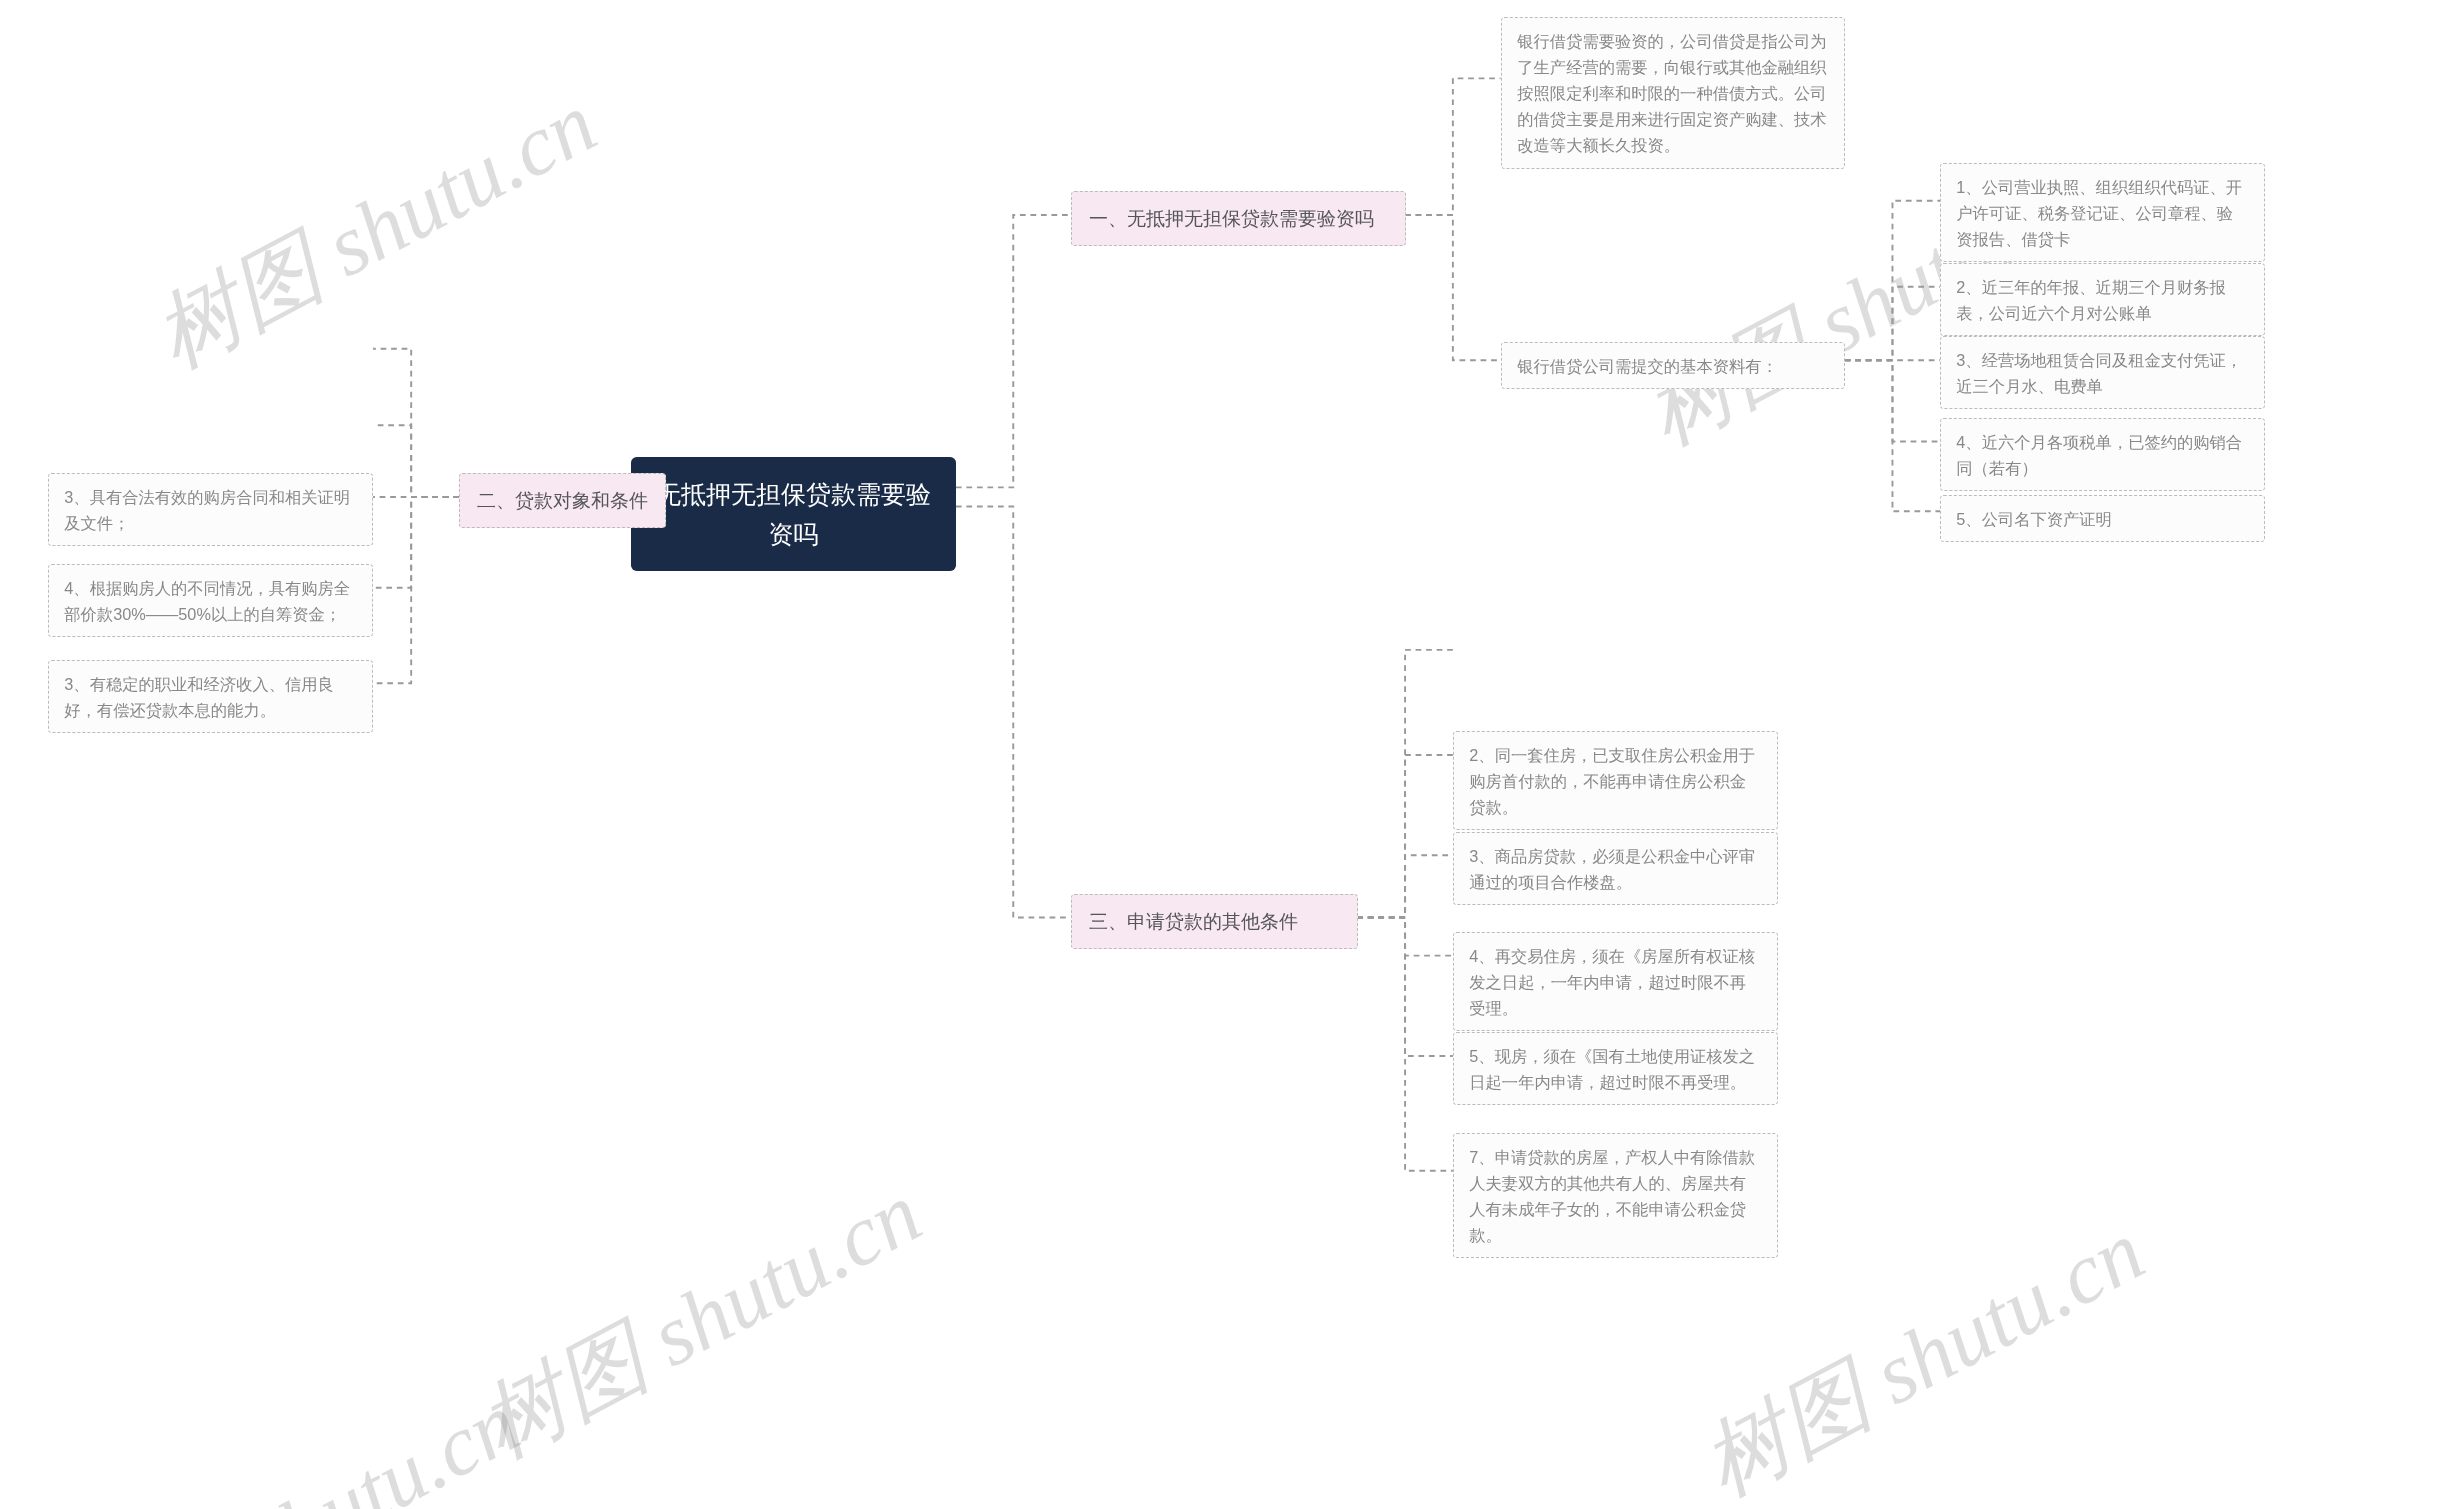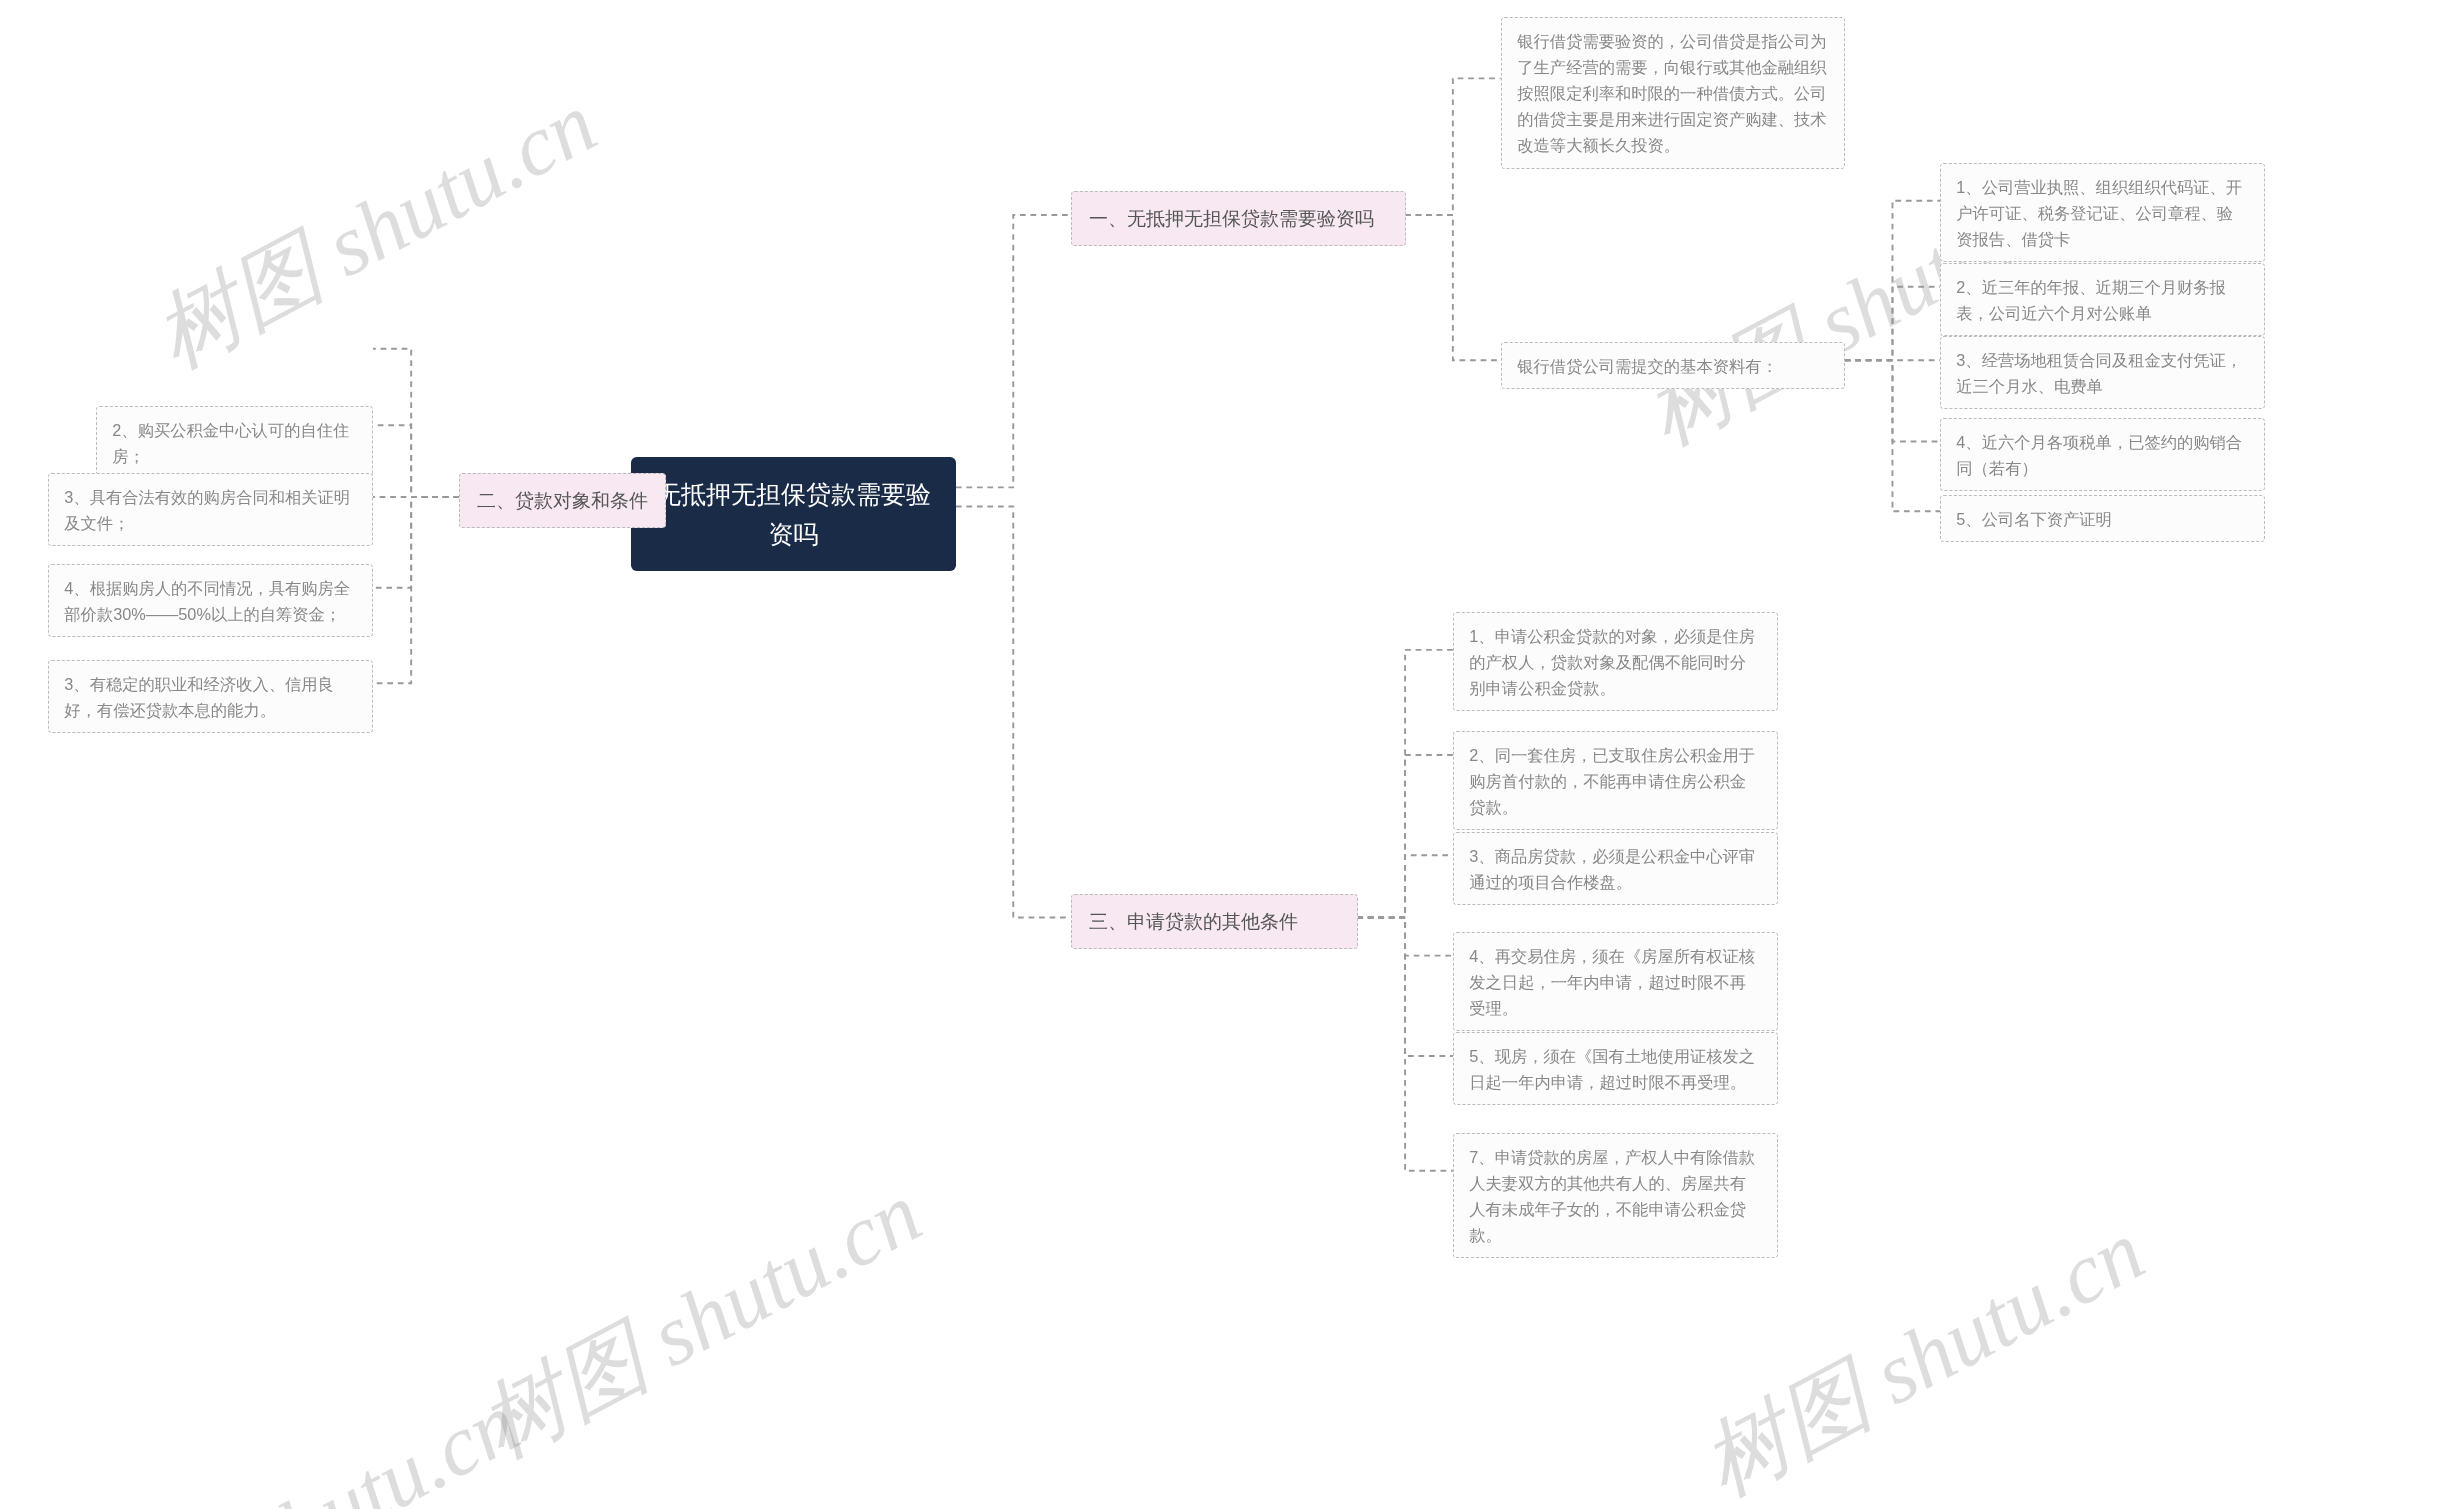--- a/index.html
+++ b/index.html
@@ -140,45 +140,39 @@
   <div class="node leaf" style="left:1940px; top:418px;">
     <span>4、近六个月各项税单，已签约的购销合同（若有）</span>
   </div>
   <div class="node leaf" style="left:1940px; top:495px;">
     <span>5、公司名下资产证明</span>
   </div>
 
   <div class="node branch" style="left:1071px; top:894px; width:287px;">
     <span>三、申请贷款的其他条件</span>
   </div>
-  <div class="node leaf" style="left:1453px; top:612px;">
-    <span>1、申请公积金贷款的对象，必须是住房的产权人，贷款对象及配偶不能同时分别申请公积金贷款。</span>
-  </div>
   <div class="node leaf" style="left:1453px; top:731px;">
     <span>2、同一套住房，已支取住房公积金用于购房首付款的，不能再申请住房公积金贷款。</span>
   </div>
   <div class="node leaf" style="left:1453px; top:832px;">
     <span>3、商品房贷款，必须是公积金中心评审通过的项目合作楼盘。</span>
   </div>
   <div class="node leaf" style="left:1453px; top:932px;">
     <span>4、再交易住房，须在《房屋所有权证核发之日起，一年内申请，超过时限不再受理。</span>
   </div>
   <div class="node leaf" style="left:1453px; top:1032px;">
     <span>5、现房，须在《国有土地使用证核发之日起一年内申请，超过时限不再受理。</span>
   </div>
   <div class="node leaf" style="left:1453px; top:1133px;">
     <span>7、申请贷款的房屋，产权人中有除借款人夫妻双方的其他共有人的、房屋共有人有未成年子女的，不能申请公积金贷款。</span>
   </div>
 
   <div class="node branch" style="left:459px; top:473px; width:auto; right:auto;">
     <span>二、贷款对象和条件</span>
   </div>
-  <div class="node leaf" style="left:96px; top:406px; width:277px;">
-    <span>2、购买公积金中心认可的自住住房；</span>
-  </div>
   <div class="node leaf" style="left:48px; top:473px;">
     <span>3、具有合法有效的购房合同和相关证明及文件；</span>
   </div>
   <div class="node leaf" style="left:48px; top:564px;">
     <span>4、根据购房人的不同情况，具有购房全部价款30%——50%以上的自筹资金；</span>
   </div>
   <div class="node leaf" style="left:48px; top:660px;">
     <span>3、有稳定的职业和经济收入、信用良好，有偿还贷款本息的能力。</span>
   </div>
 

